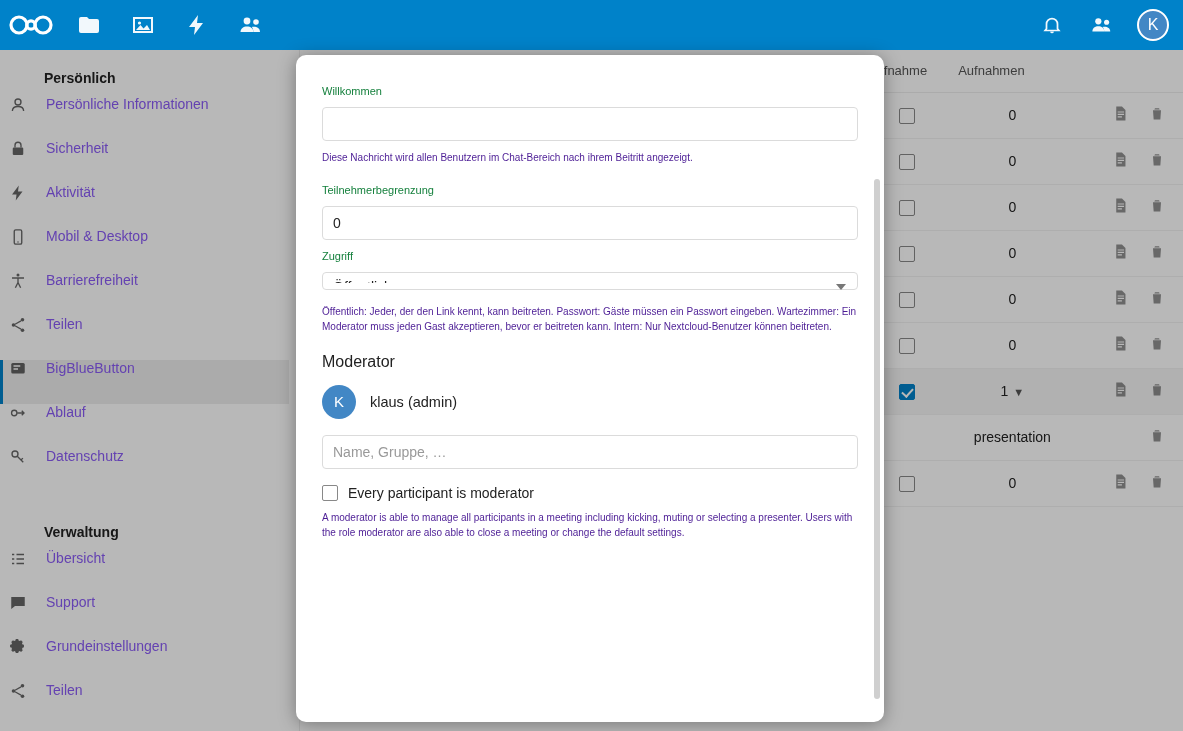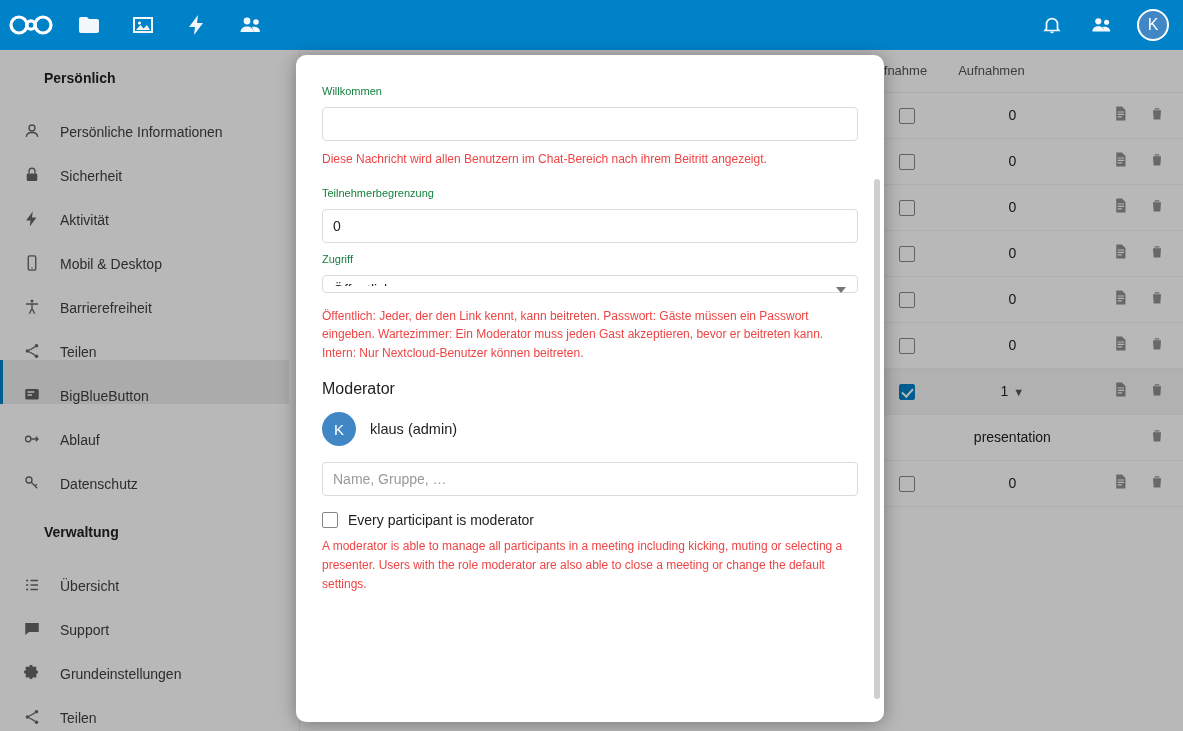--- a/index.html
+++ b/index.html
@@ -55,24 +55,24 @@
     border-right: 1px solid #ededed;
     padding-top: 10px;
     overflow: hidden;
     z-index: 10;
   }
   .side-section-title {
     font-size: 14px; font-weight: bold; color: #222;
     padding: 10px 0 10px 44px;
   }
   .side-item {
-    display: flex; align-items: flex-end;
+    display: flex; align-items: flex-start;
     height: 44px;
-    padding-left: 16px;
-    color: #404040;
+    padding-left: 2px;
+    color: #8b5cf6;
     border-radius: 0 22px 22px 0;
     margin-right: 10px;
   }
   .side-item .si-icon {
     width: 32px; min-width: 32px;
     display: flex; align-items: center; justify-content: center;
     opacity: 0.75;
   }
   .side-item .si-label { padding-left: 12px; font-size: 14px; }
   .side-item.active {
@@ -161,21 +161,21 @@
     width: 100%; height: 34px;
     border: 1px solid #dbdbdb; border-radius: 4px;
     padding: 6px 10px;
     font-size: 14px; color: #222;
     font-family: "Liberation Sans", sans-serif;
     background: #fff;
     outline: none;
   }
   .m-input::placeholder { color: #999; }
   .m-help {
-    font-size: 12px; color: #ef4444;
+    font-size: 10px; color: #4c1d95;
     line-height: 1.55;
     margin: 9px 0 18px 0;
   }
   .m-select-wrap { position: relative; }
   .m-select {
     width: 100%; height: 18px;
     border: 1px solid #dbdbdb; border-radius: 4px;
     padding: 6px 12px 6px 10px;
     font-size: 14px; color: #222;
     background: #fff;

